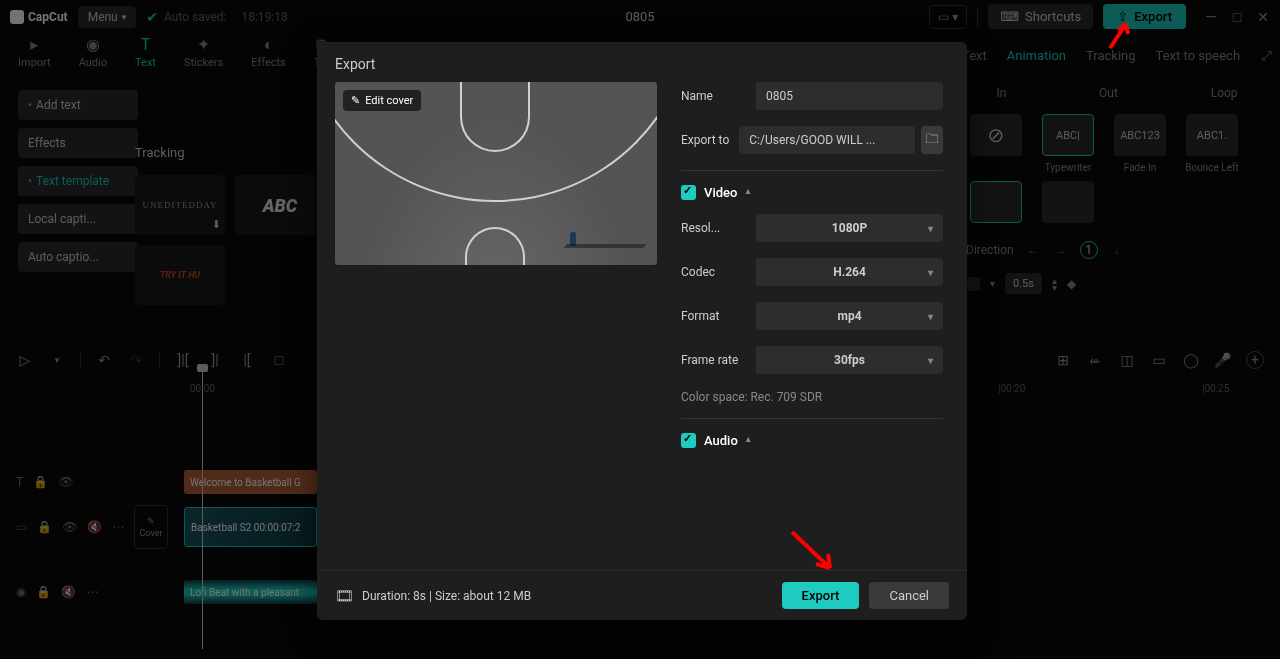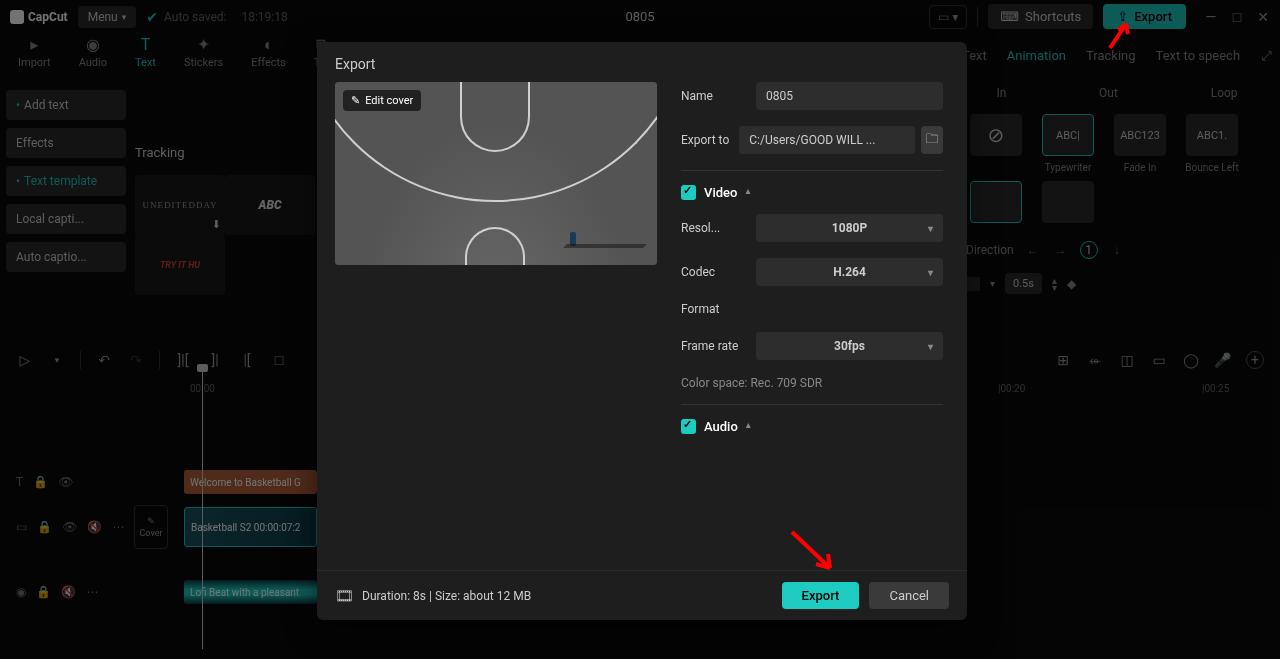--- a/index.html
+++ b/index.html
@@ -20,31 +20,31 @@
 .wincontrols { display: flex; gap: 12px; margin-left: 8px; }
 .winctl { width: 14px; height: 14px; color: #999; font-size: 14px; display: flex; align-items: center; justify-content: center; }
 
 
 .secondary-nav { height: 38px; display: flex; align-items: center; gap: 8px; padding: 0 8px; }
 .nav-item { display: flex; flex-direction: column; align-items: center; padding: 0 10px; color: #888; font-size: 11px; gap: 2px; }
 .nav-item.active { color: #1ecbc0; }
 .nav-icon { font-size: 16px; }
 
 
-.left-panel { position: absolute; left: 6px; top: 90px; width: 120px; }
+.left-panel { position: absolute; left: 18px; top: 90px; width: 120px; }
 .side-btn { background: #2a2a2a; color: #ccc; padding: 8px 10px; border-radius: 4px; font-size: 12px; margin-bottom: 8px; white-space: nowrap; overflow: hidden; text-overflow: ellipsis; }
 .side-btn.active { color: #1ecbc0; }
 .side-btn .dot { color: #1ecbc0; margin-right: 4px; }
 
 
 .content-area { position: absolute; left: 135px; top: 145px; }
 .trending-title { color: #ccc; font-size: 13px; margin-bottom: 15px; }
-.thumb-grid { display: flex; flex-wrap: wrap; width: 200px; }
+.thumb-grid { display: flex; gap: 10px; flex-wrap: wrap; width: 200px; }
 .thumb { width: 90px; height: 60px; background: #1a1a1a; border-radius: 4px; display: flex; align-items: center; justify-content: center; font-size: 9px; color: #999; text-align: center; position: relative; overflow: hidden; }
-.thumb.big-text { font-size: 12px; font-weight: 900; color: #ddd; font-style: italic; }
+.thumb.big-text { font-size: 18px; font-weight: 900; color: #ddd; font-style: italic; }
 
 
 .right-panel { position: absolute; right: 8px; top: 40px; width: 310px; }
 .prop-tabs { display: flex; gap: 20px; font-size: 13px; padding: 8px 0; color: #888; }
 .prop-tab.active { color: #1ecbc0; }
 .sub-tabs { display: flex; gap: 64px; font-size: 12px; padding: 14px 20px; color: #888; justify-content: space-around; }
 .anim-presets { display: flex; gap: 12px; padding: 0 4px; }
 .preset { width: 60px; display: flex; flex-direction: column; align-items: center; gap: 6px; font-size: 10px; color: #888; }
 .preset-box { width: 52px; height: 42px; background: #2a2a2a; border-radius: 4px; display: flex; align-items: center; justify-content: center; font-size: 11px; color: #ccc; }
 .preset-box.none { font-size: 20px; }
@@ -362,20 +362,21 @@
       <div class="form-row">
         <div class="form-label">Resol...</div>
         <div class="select-input">1080P</div>
       </div>
       <div class="form-row">
         <div class="form-label">Codec</div>
         <div class="select-input">H.264</div>
       </div>
       <div class="form-row">
         <div class="form-label">Format</div>
+        <div class="select-input">mp4</div>
       </div>
       <div class="form-row">
         <div class="form-label">Frame rate</div>
         <div class="select-input">30fps</div>
       </div>
       <div class="info-text">Color space: Rec. 709 SDR</div>
       <div class="divider"></div>
       <div class="section-head">
         <span class="chk"></span>
         <span>Audio</span>

